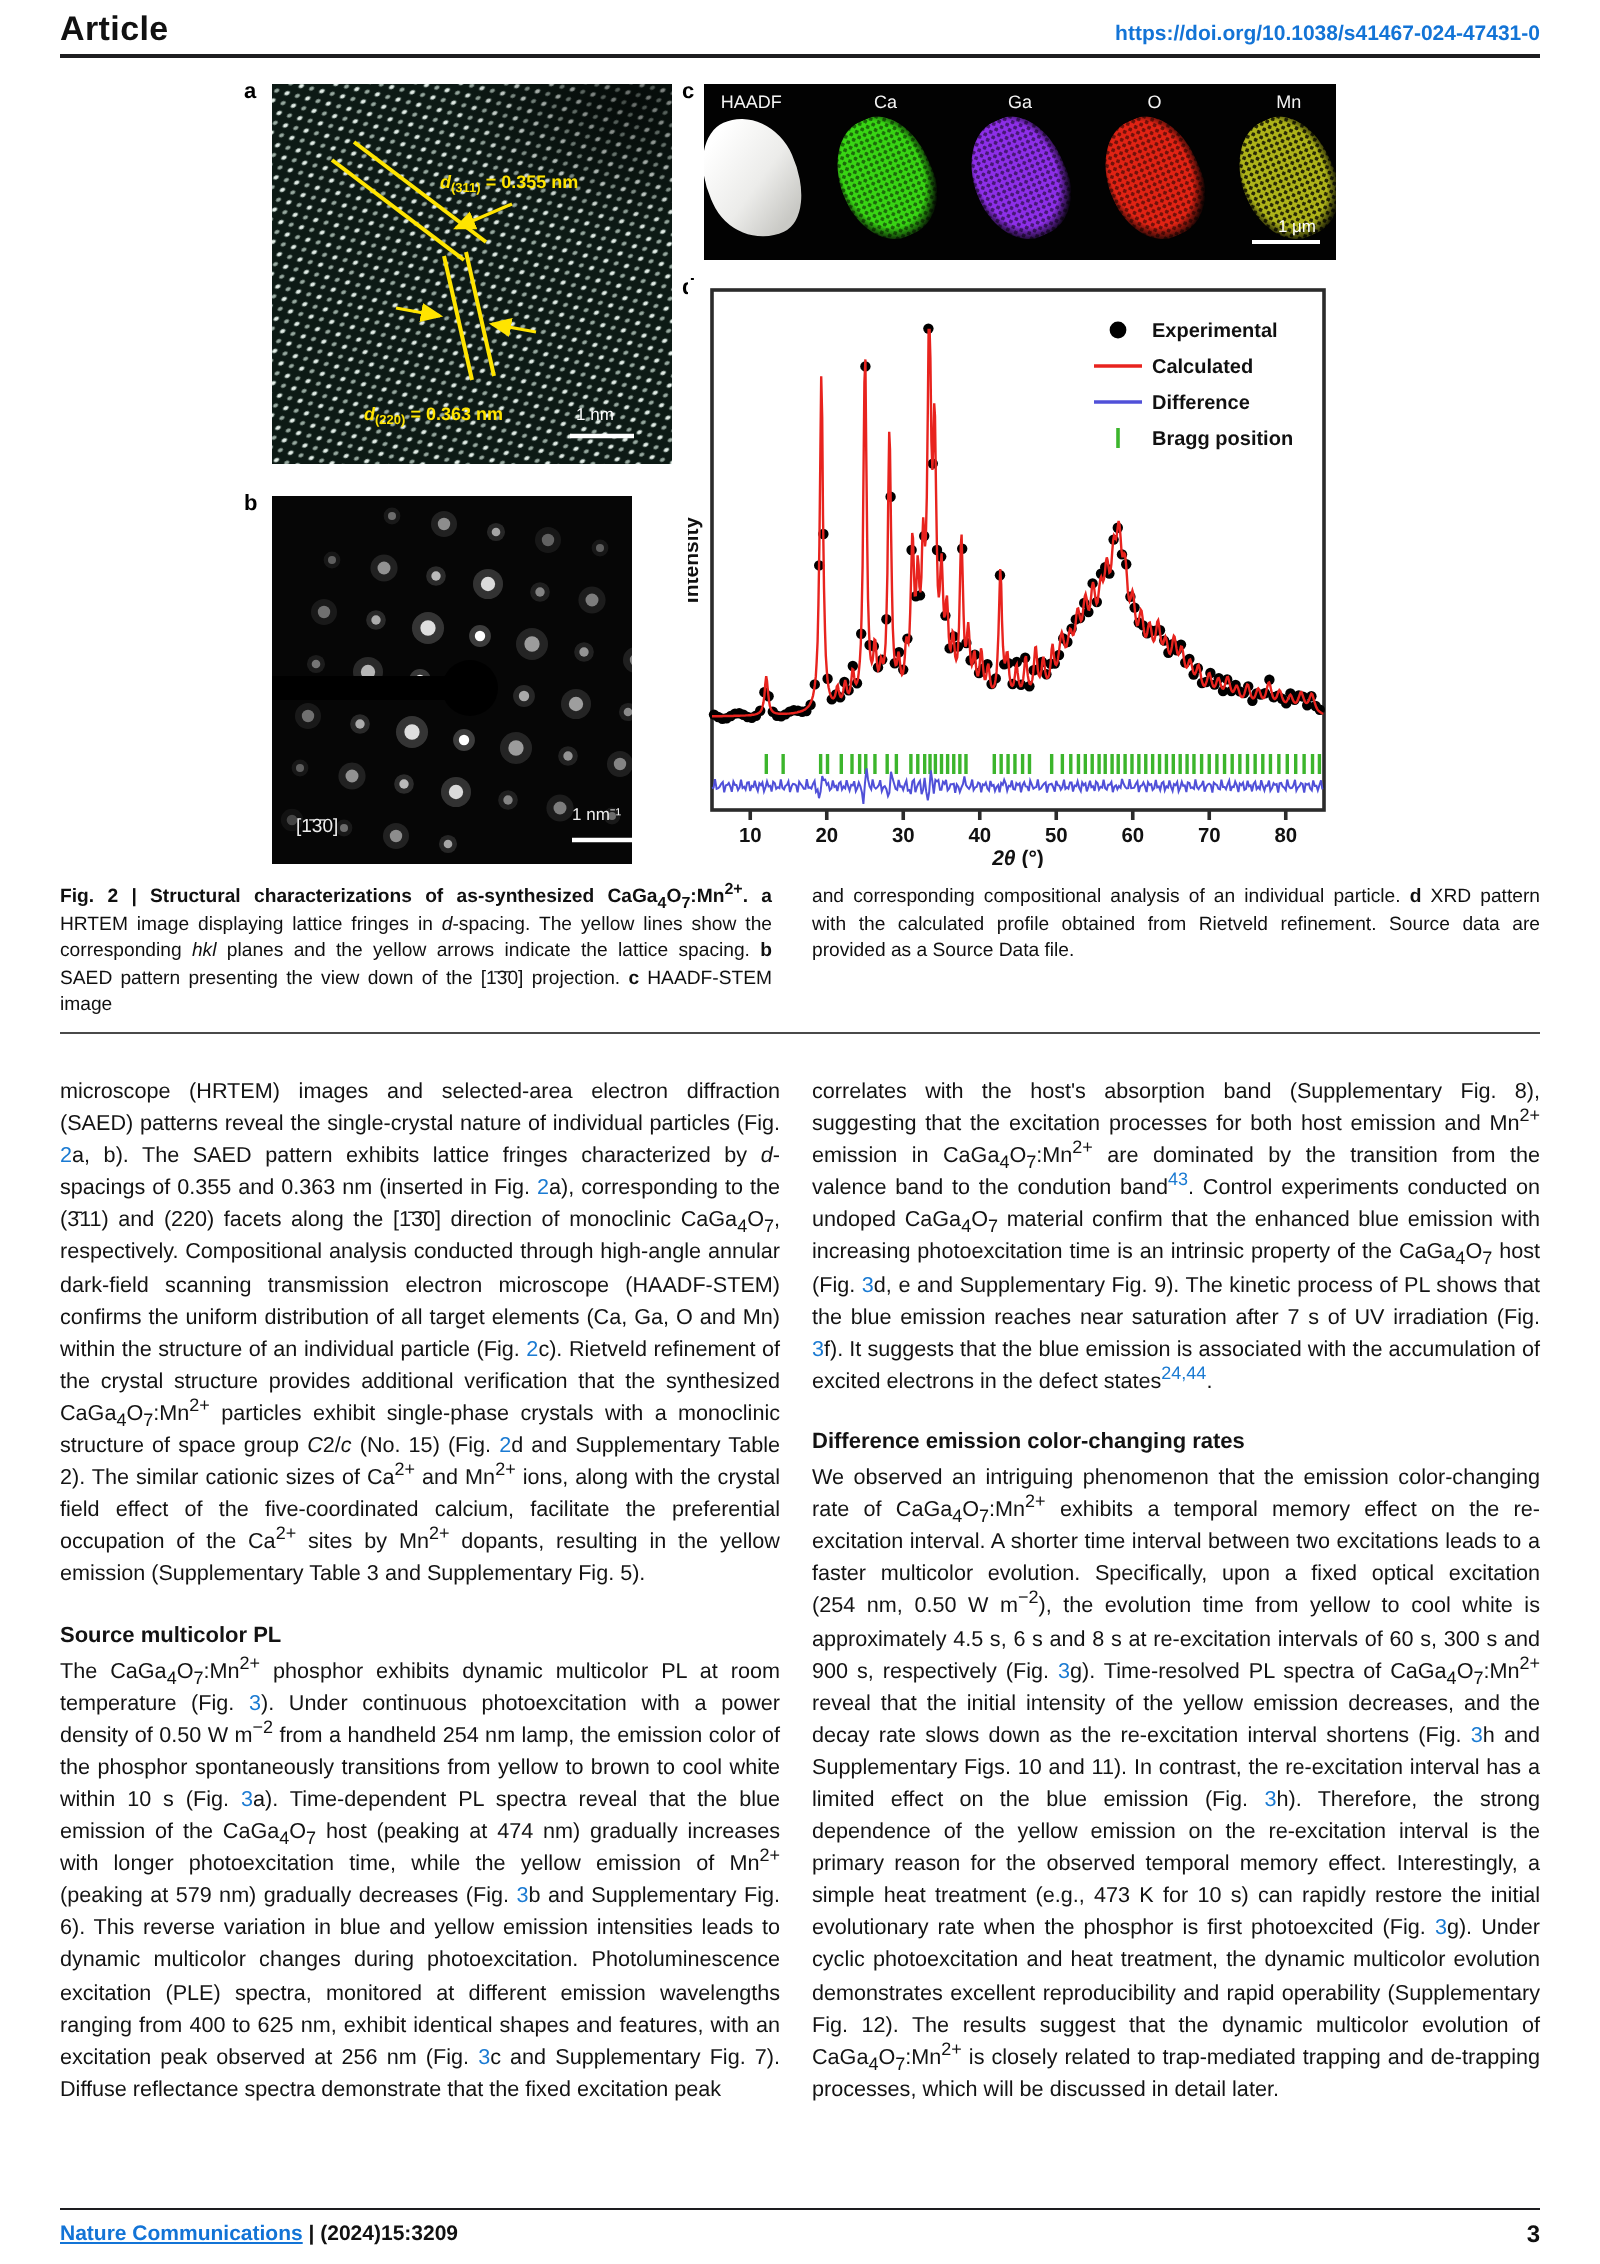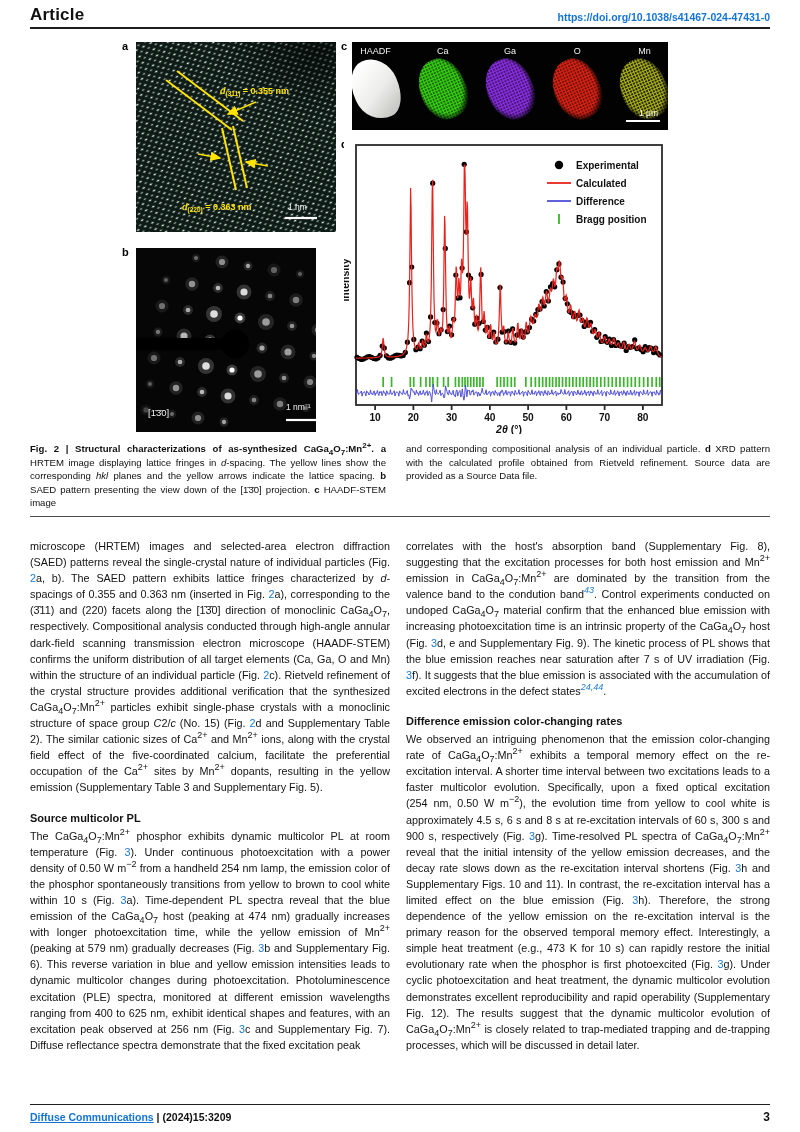--- a/index.html
+++ b/index.html
@@ -42,21 +42,21 @@
   .caption-left{left:30px;width:356px;}
   .caption-right{left:406px;width:364px;}
   .caption-rule{position:absolute;left:30px;right:30px;top:516px;border-top:1.5px solid #4a4a4a;}
   
   .body-col{position:absolute;top:538px;font-size:10.8px;line-height:16.1px;text-align:justify;color:#131313;}
   .body-left{left:30px;width:360px;}
   .body-right{left:406px;width:364px;}
   .body-col p{margin:0;}
   .body-col h3{font-size:11px;margin:14px 0 2px 0;text-align:left;}
   .ref{color:#1a7ad2;}
-  sup.ref{color:#1a7ad2;font-style:italic;}
+  sup.ref{color:#1a7ad2;}
   sub,sup{line-height:0;}
   
   .footer-rule{position:absolute;left:30px;right:30px;top:1104px;border-top:1.5px solid #1d1d20;}
   .footer-left{position:absolute;left:30px;top:1111px;font-size:10.5px;font-weight:700;}
   .footer-left .journal{color:#1374d6;font-weight:600;}
   .footer-page{position:absolute;right:30px;top:1110px;font-size:12px;font-weight:800;}
 </style>
 </head>
 <body>
 
@@ -475,16 +475,16 @@
     <p>The CaGa<sub>4</sub>O<sub>7</sub>:Mn<sup>2+</sup> phosphor exhibits dynamic multicolor PL at room temperature (Fig. <span class="ref">3</span>). Under continuous photoexcitation with a power density of 0.50&nbsp;W&nbsp;m<sup>−2</sup> from a handheld 254&nbsp;nm lamp, the emission color of the phosphor spontaneously transitions from yellow to brown to cool white within 10&nbsp;s (Fig. <span class="ref">3</span>a). Time-dependent PL spectra reveal that the blue emission of the CaGa<sub>4</sub>O<sub>7</sub> host (peaking at 474&nbsp;nm) gradually increases with longer photoexcitation time, while the yellow emission of Mn<sup>2+</sup> (peaking at 579&nbsp;nm) gradually decreases (Fig. <span class="ref">3</span>b and Supplementary Fig. 6). This reverse variation in blue and yellow emission intensities leads to dynamic multicolor changes during photoexcitation. Photoluminescence excitation (PLE) spectra, monitored at different emission wavelengths ranging from 400 to 625&nbsp;nm, exhibit identical shapes and features, with an excitation peak observed at 256&nbsp;nm (Fig. <span class="ref">3</span>c and Supplementary Fig. 7). Diffuse reflectance spectra demonstrate that the fixed excitation peak</p>
   </div>
   <div class="body-col body-right">
     <p>correlates with the host's absorption band (Supplementary Fig. 8), suggesting that the excitation processes for both host emission and Mn<sup>2+</sup> emission in CaGa<sub>4</sub>O<sub>7</sub>:Mn<sup>2+</sup> are dominated by the transition from the valence band to the condution band<sup class="ref">43</sup>. Control experiments conducted on undoped CaGa<sub>4</sub>O<sub>7</sub> material confirm that the enhanced blue emission with increasing photoexcitation time is an intrinsic property of the CaGa<sub>4</sub>O<sub>7</sub> host (Fig. <span class="ref">3</span>d, e and Supplementary Fig. 9). The kinetic process of PL shows that the blue emission reaches near saturation after 7&nbsp;s of UV irradiation (Fig. <span class="ref">3</span>f). It suggests that the blue emission is associated with the accumulation of excited electrons in the defect states<sup class="ref">24,44</sup>.</p>
     <h3>Difference emission color-changing rates</h3>
     <p>We observed an intriguing phenomenon that the emission color-changing rate of CaGa<sub>4</sub>O<sub>7</sub>:Mn<sup>2+</sup> exhibits a temporal memory effect on the re-excitation interval. A shorter time interval between two excitations leads to a faster multicolor evolution. Specifically, upon a fixed optical excitation (254&nbsp;nm, 0.50&nbsp;W&nbsp;m<sup>−2</sup>), the evolution time from yellow to cool white is approximately 4.5&nbsp;s, 6&nbsp;s and 8&nbsp;s at re-excitation intervals of 60&nbsp;s, 300&nbsp;s and 900&nbsp;s, respectively (Fig. <span class="ref">3</span>g). Time-resolved PL spectra of CaGa<sub>4</sub>O<sub>7</sub>:Mn<sup>2+</sup> reveal that the initial intensity of the yellow emission decreases, and the decay rate slows down as the re-excitation interval shortens (Fig. <span class="ref">3</span>h and Supplementary Figs. 10 and 11). In contrast, the re-excitation interval has a limited effect on the blue emission (Fig. <span class="ref">3</span>h). Therefore, the strong dependence of the yellow emission on the re-excitation interval is the primary reason for the observed temporal memory effect. Interestingly, a simple heat treatment (e.g., 473&nbsp;K for 10&nbsp;s) can rapidly restore the initial evolutionary rate when the phosphor is first photoexcited (Fig. <span class="ref">3</span>g). Under cyclic photoexcitation and heat treatment, the dynamic multicolor evolution demonstrates excellent reproducibility and rapid operability (Supplementary Fig. 12). The results suggest that the dynamic multicolor evolution of CaGa<sub>4</sub>O<sub>7</sub>:Mn<sup>2+</sup> is closely related to trap-mediated trapping and de-trapping processes, which will be discussed in detail later.</p>
   </div>
 
   <div class="footer-rule"></div>
   <div class="footer-left">
-    <a class="journal" href="#">Diffuse Communications</a><span> | (2024)15:3209</span>
+    <a class="journal" href="#">Nature Communications</a><span> | (2024)15:3209</span>
   </div>
   <div class="footer-page">3</div>
 </div>
 
 </body></html>

